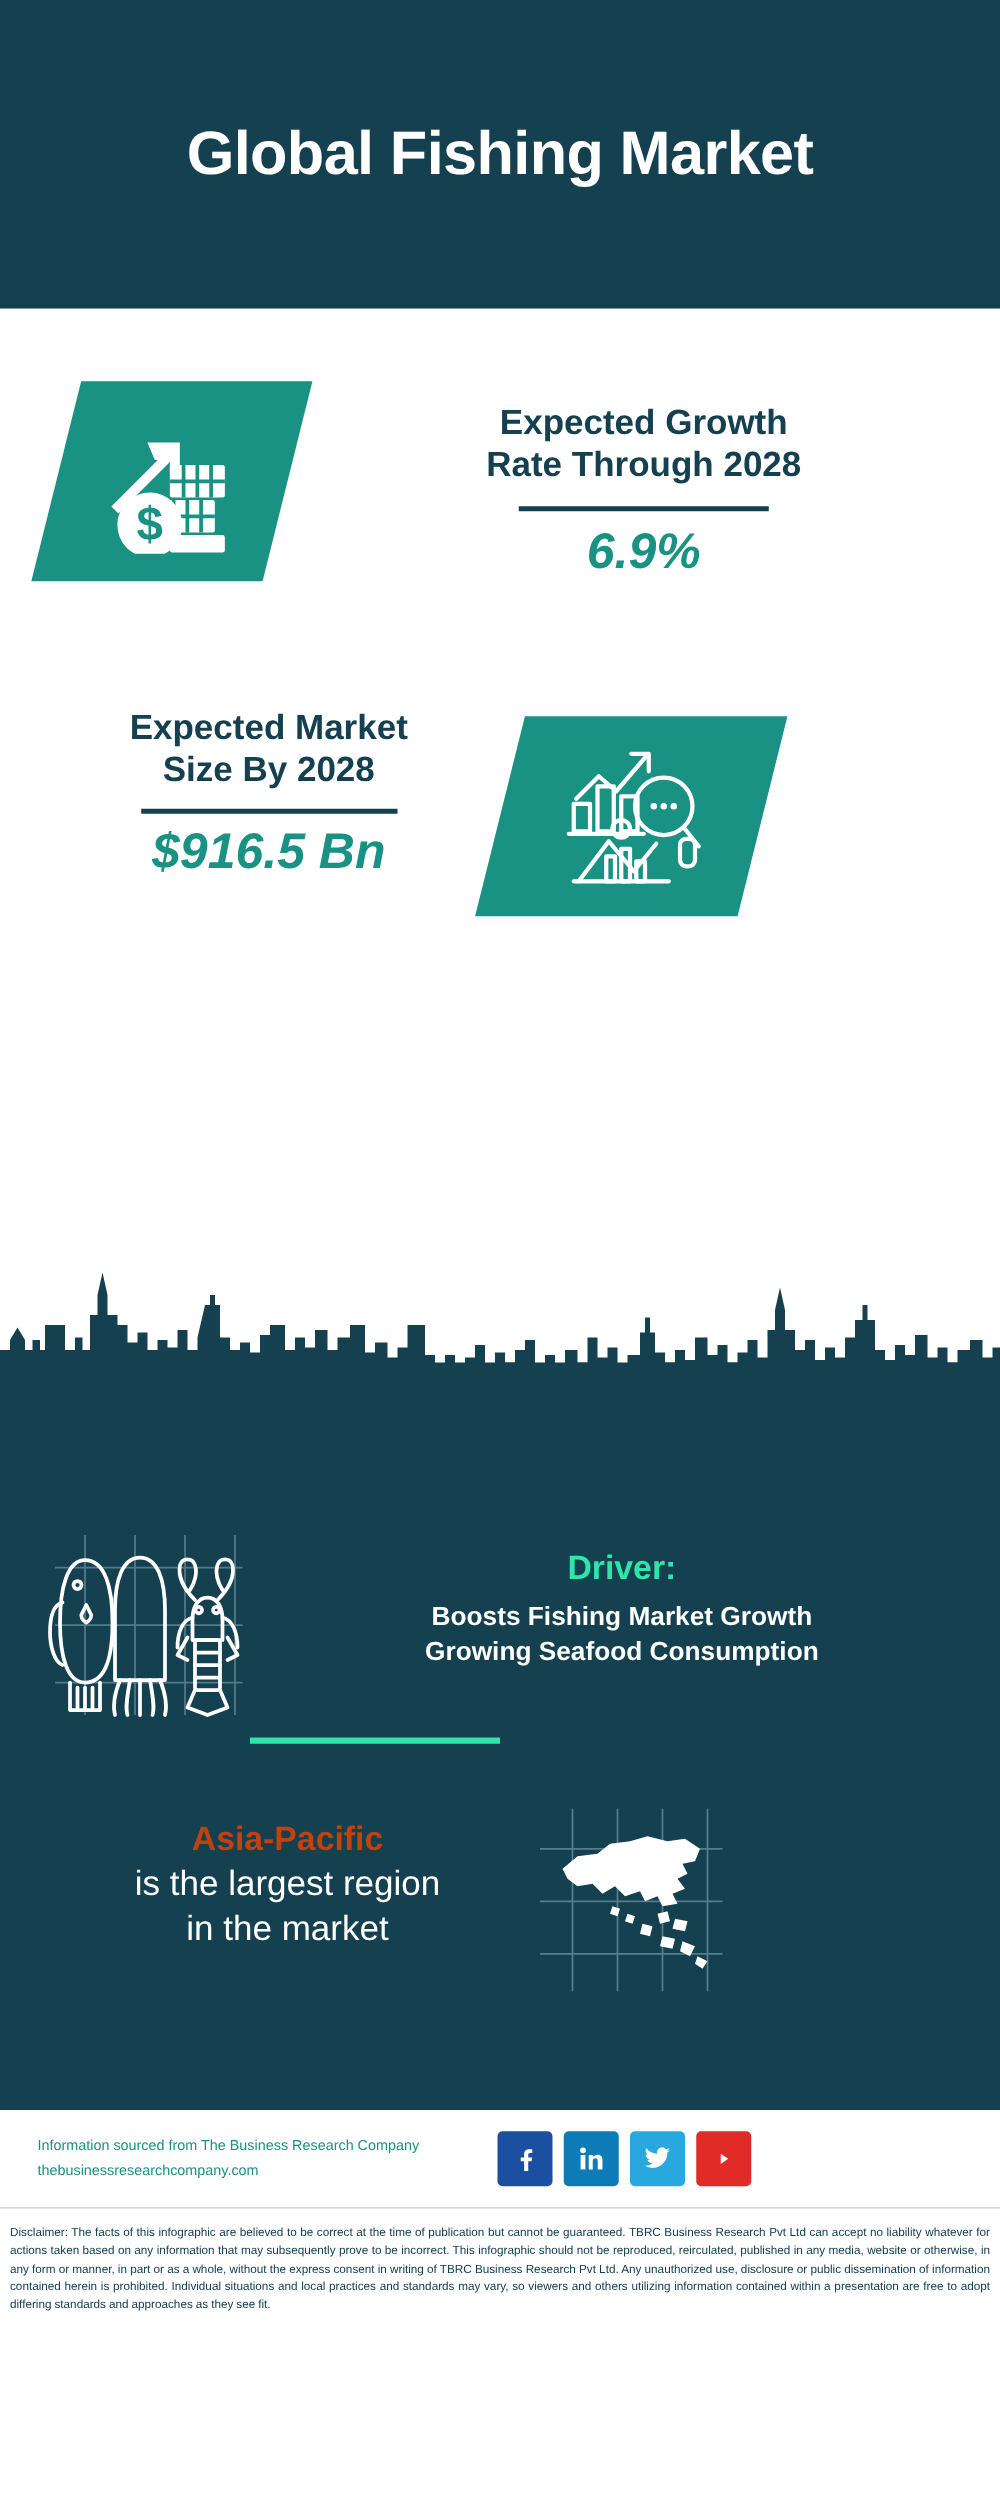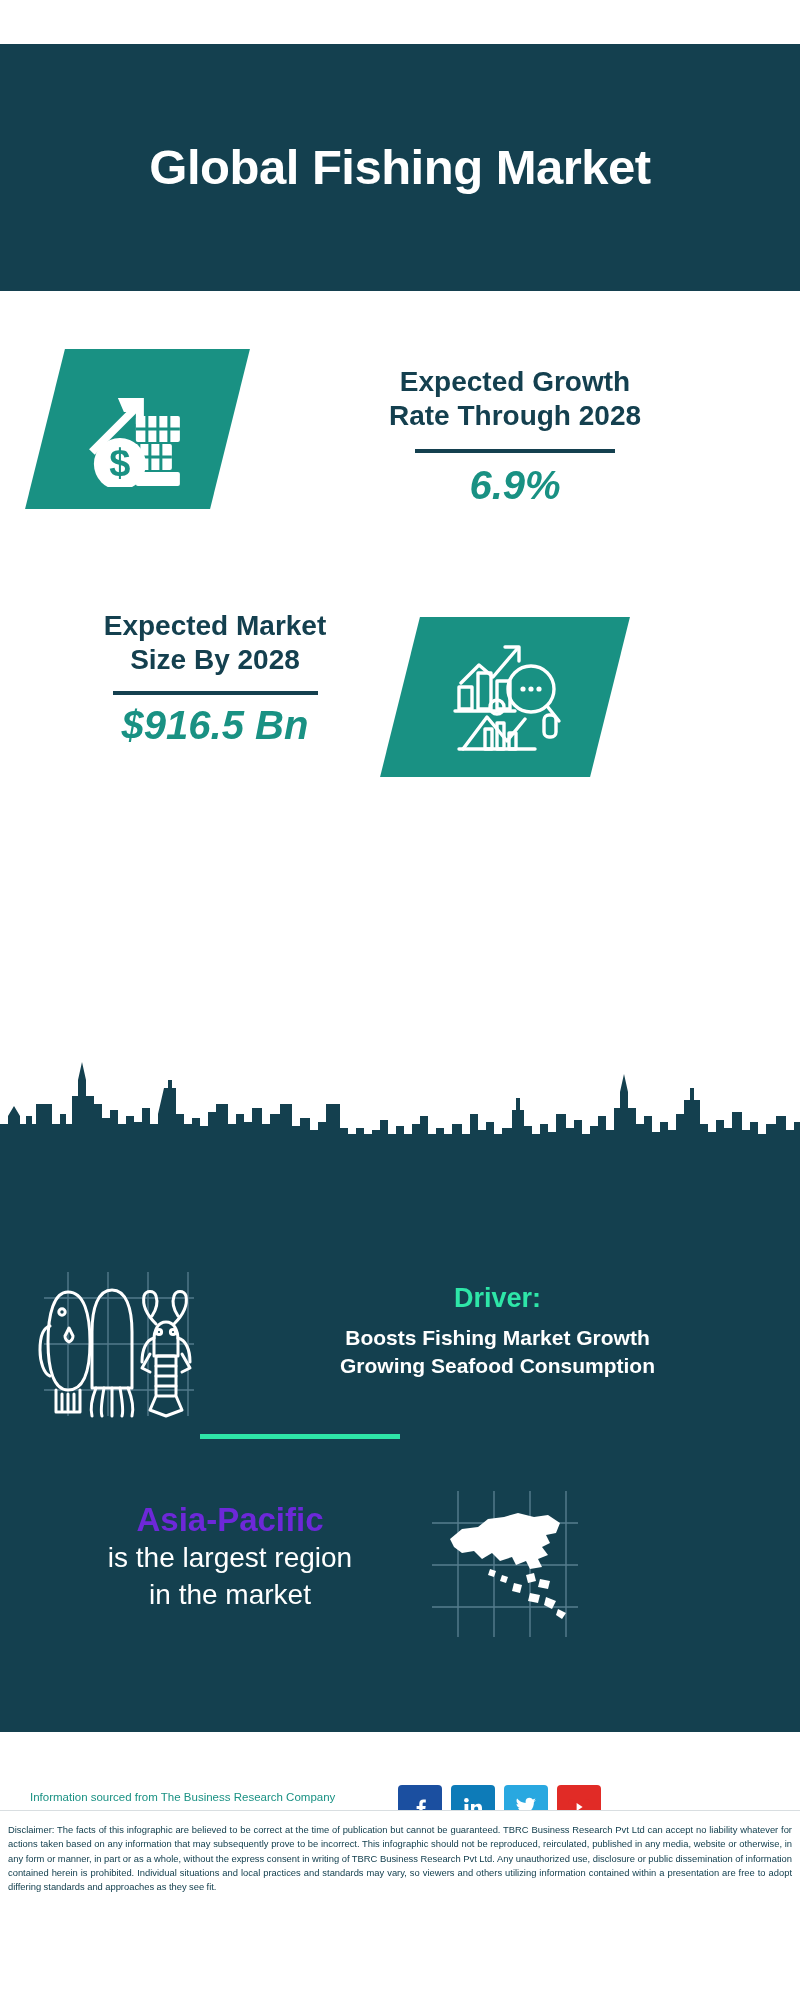--- a/index.html
+++ b/index.html
@@ -9,21 +9,21 @@
     background:#ffffff;
     color:#14404f;
     overflow:hidden;
   }
   .page { position:relative; width:800px; height:2000px; background:#fff; }
 
   
   .header {
     height:247px; background:#14404f;
     display:flex; align-items:center; justify-content:center;
-    text-align:center; padding:12px 60px;margin-top:44px;
+    text-align:center; padding:12px 60px;
   }
   .header h1 {
     color:#ffffff; font-size:49px; font-weight:bold; line-height:1.18;
     letter-spacing:-0.5px;
   }
 
   
   .white-zone { position:relative; background:#ffffff; height:753px; }
 
   
@@ -58,28 +58,28 @@
   .driver-label { color:#2ee6a8; font-size:27px; font-weight:bold; line-height:1.2; }
   .driver-body { color:#ffffff; font-size:21px; font-weight:bold; line-height:1.3; margin-top:10px; }
 
   .mint-rule {
     position:absolute; left:200px; top:1390px;
     width:200px; height:5px; background:#2ee6a8;
   }
 
   .region-row { position:absolute; left:0; top:1455px; width:800px; height:170px; }
   .region-text { position:absolute; left:30px; top:0; width:400px; text-align:center; }
-  .region-name { color:#6d28d9; font-size:33px; font-weight:bold; line-height:1.25; }
+  .region-name { color:#c2410c; font-size:27px; font-weight:bold; line-height:1.25; }
   .region-sub { color:#ffffff; font-size:28px; line-height:1.3; }
   .region-map { position:absolute; left:430px; top:-10px; }
 
   
   .footer-bar {
     position:absolute; left:0; top:1688px; width:800px; height:78px;
-    background:#ffffff; display:flex; align-items:center;margin-top:36px;
+    background:#ffffff; display:flex; align-items:center;
   }
   .footer-left { margin-left:30px; width:360px; }
   .footer-left p { color:#199183; font-size:11.5px; line-height:1.75; }
   .socials { display:flex; gap:9px; margin-left:8px; }
   .sq {
     width:44px; height:44px; border-radius:4px;
     display:flex; align-items:center; justify-content:center;
     color:#fff; font-weight:bold;
   }
   .fb { background:#1b4fa0; }

